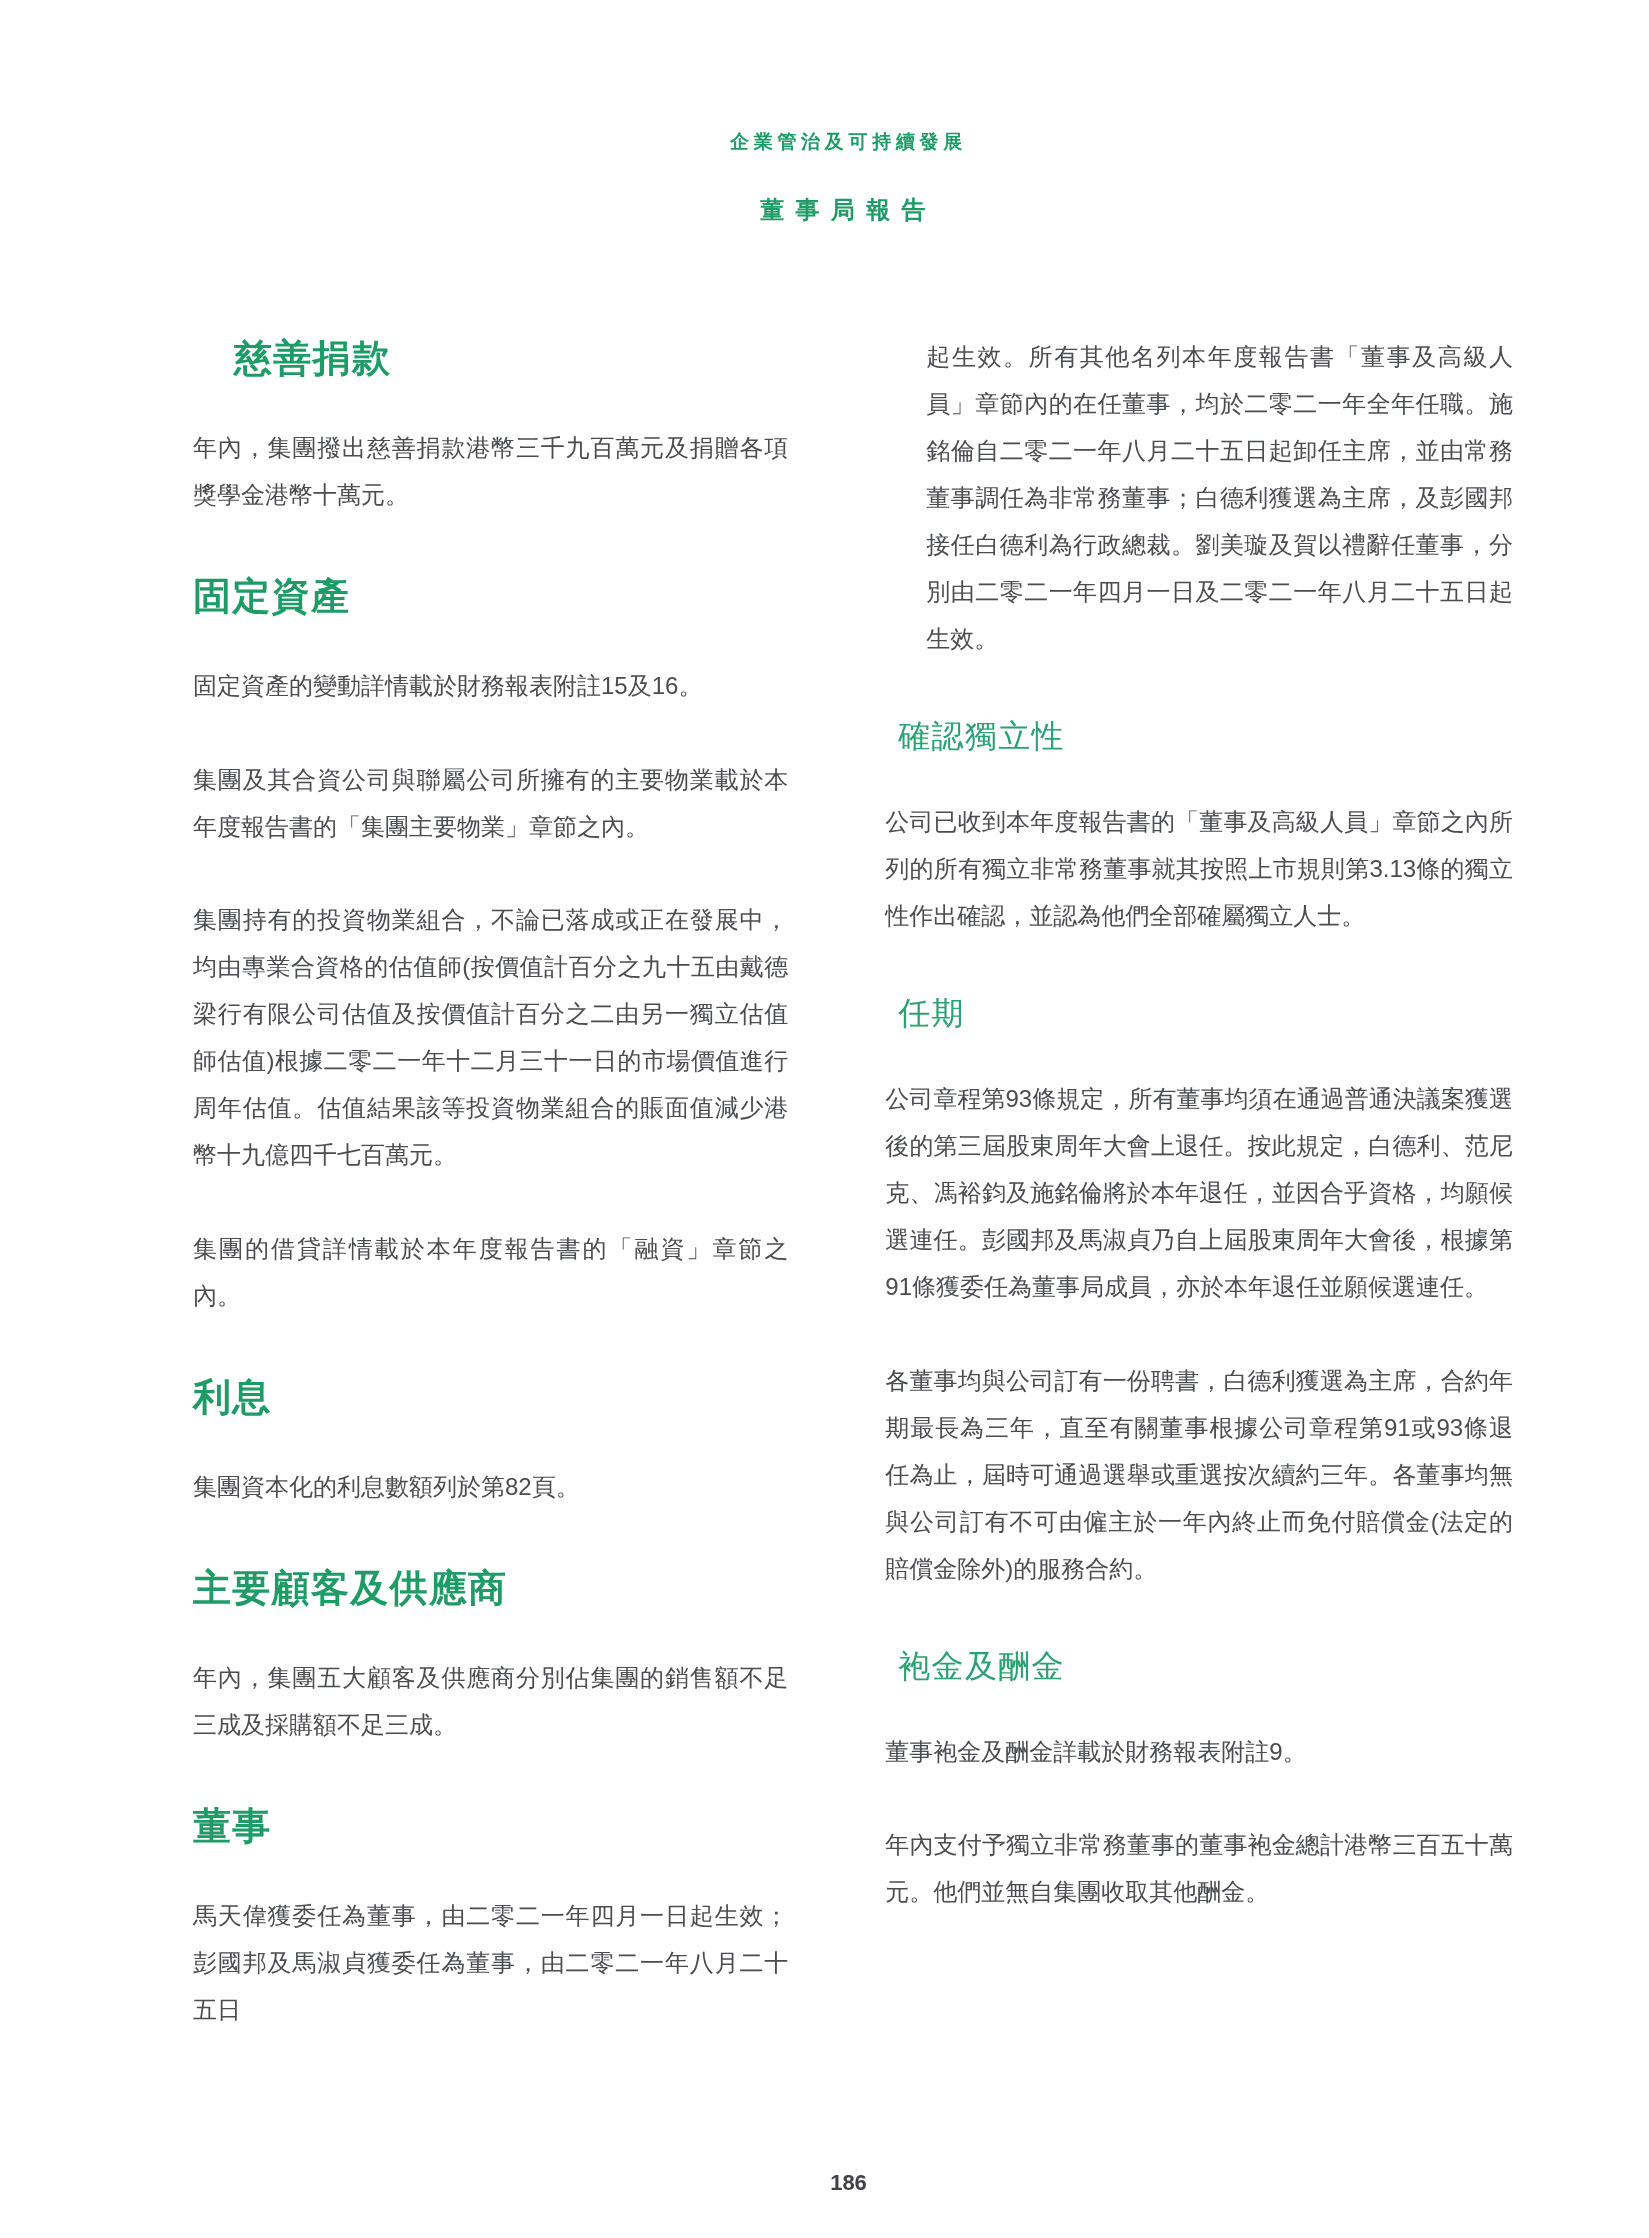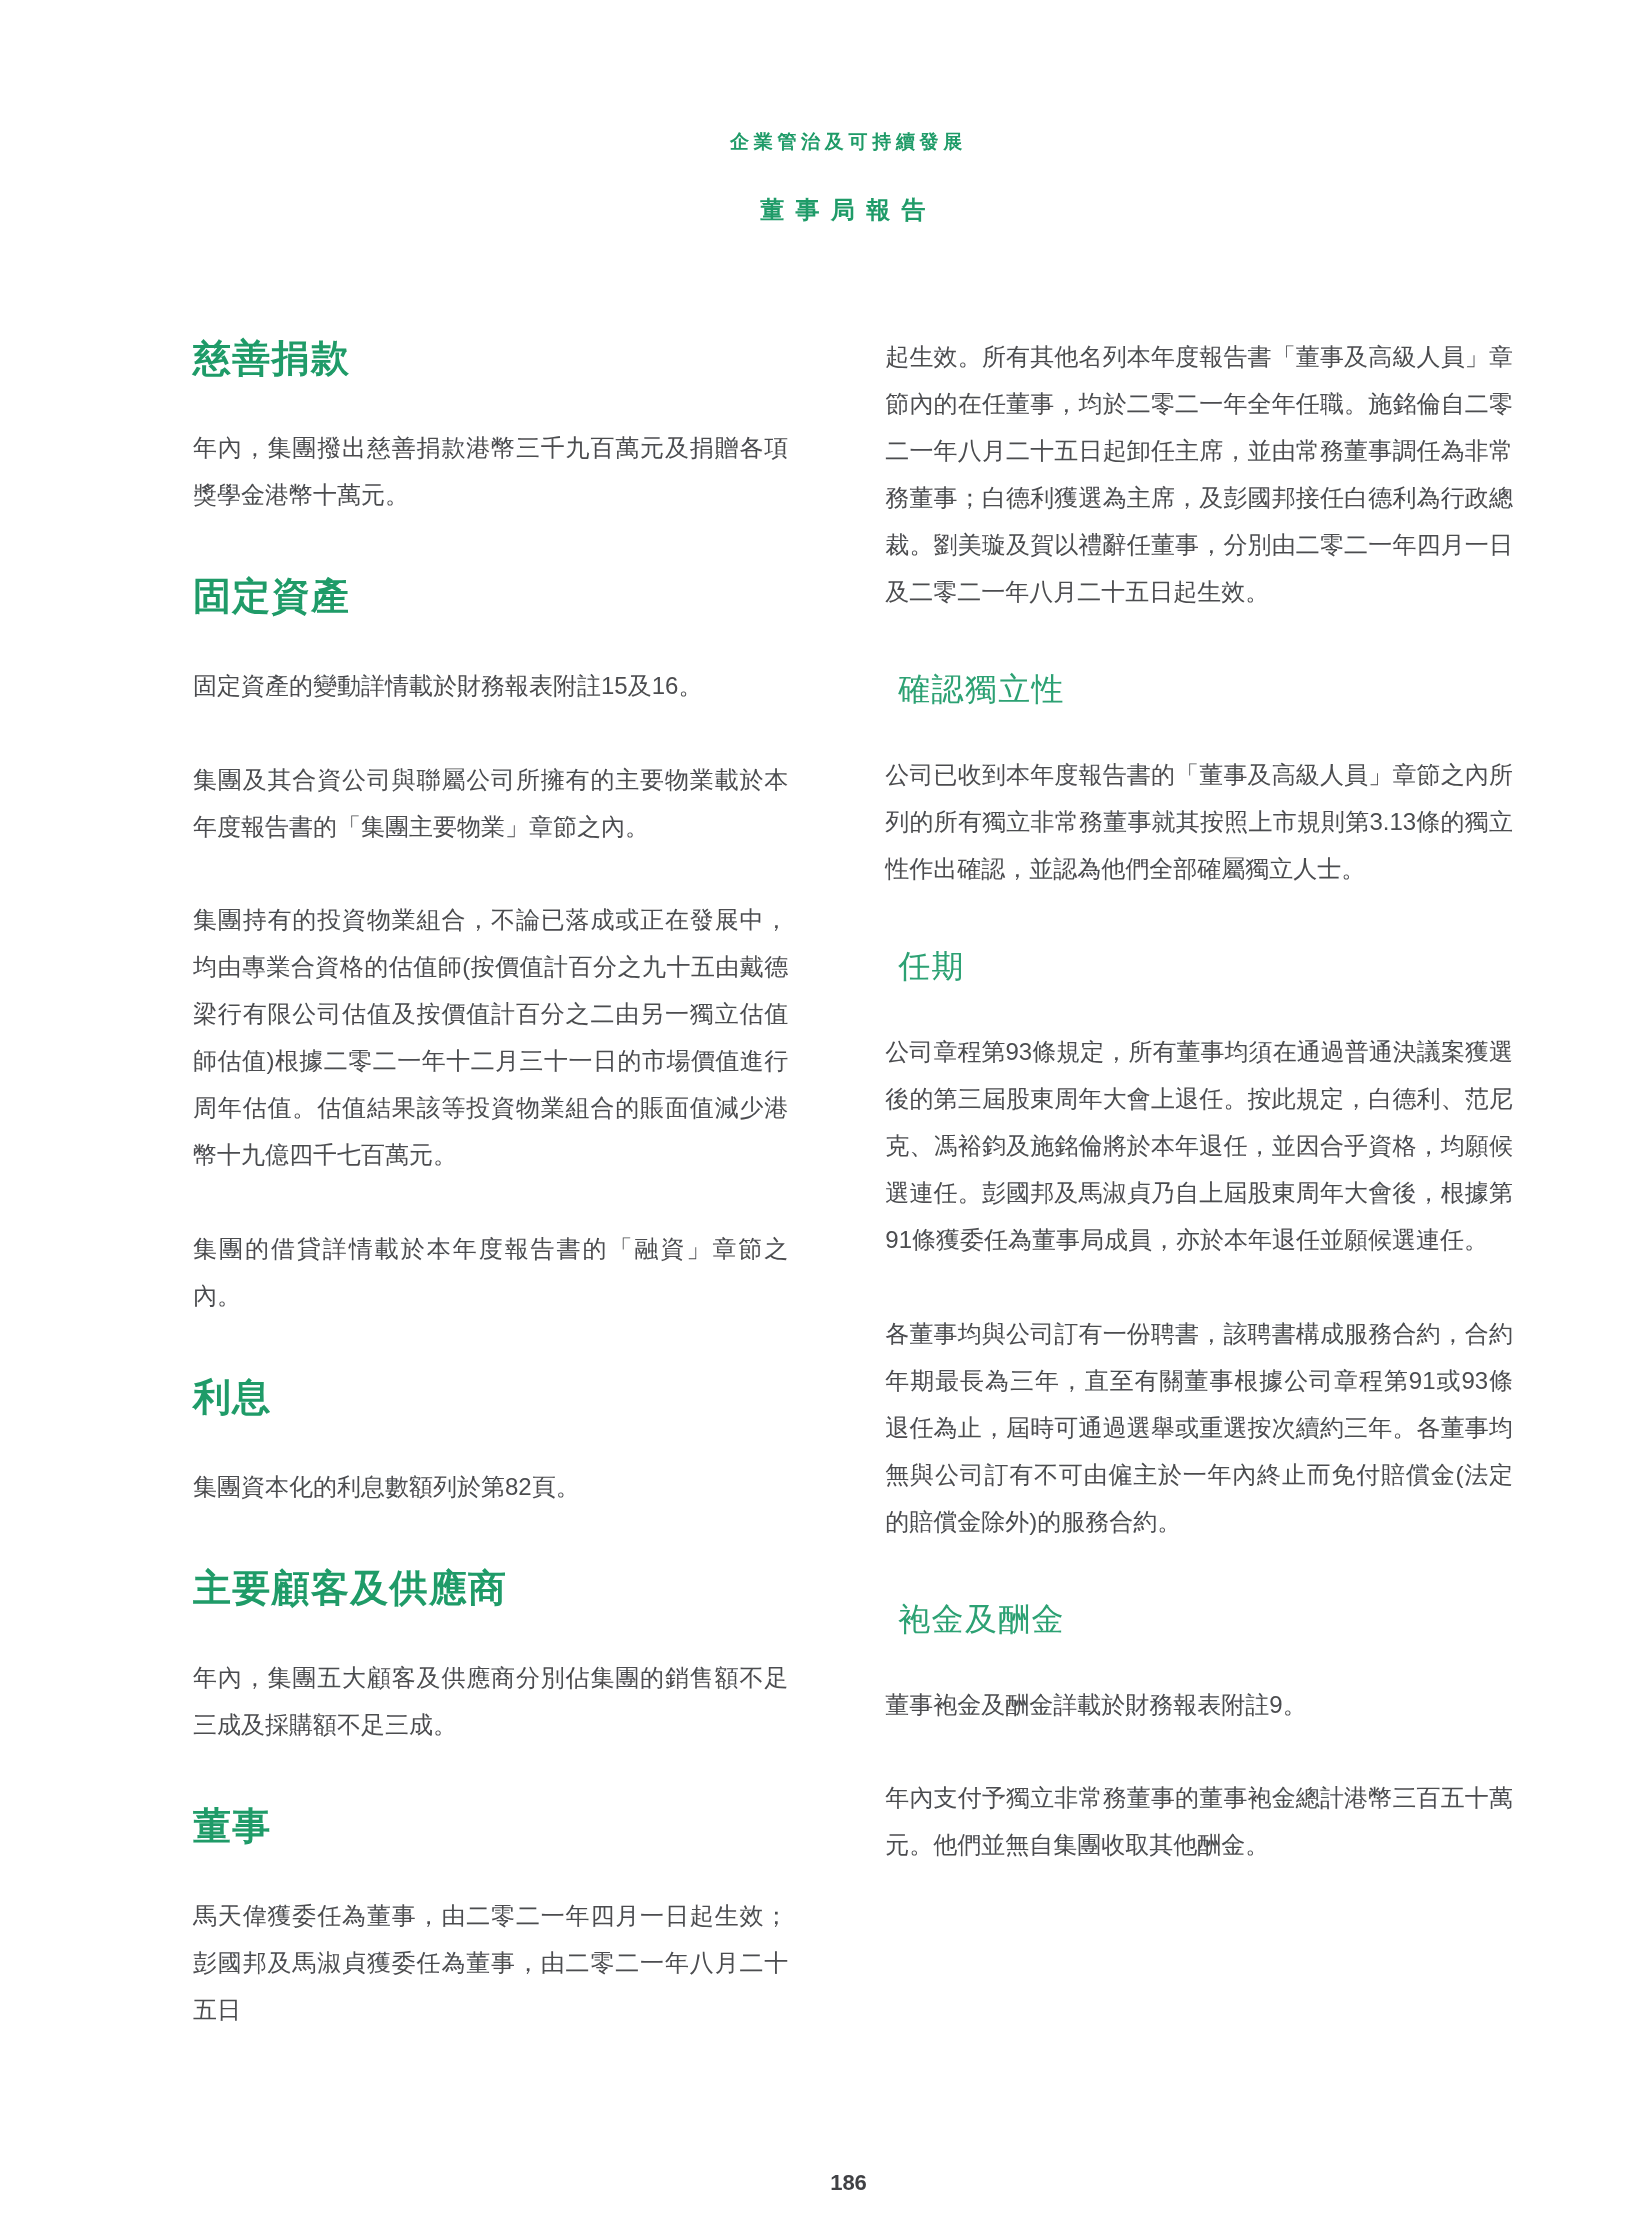--- a/index.html
+++ b/index.html
@@ -45,21 +45,21 @@
     position: absolute;
     top: 273px;
     left: 133px;
     width: 1392px;
     display: flex;
     gap: 49px;
   }
   .col { display: block; }
   .col-left  { width: 655px; }
   .col-right { width: 688px; }
-  .col > :first-child { margin-top: 0; }
+  .col > :first-child { margin-top: 0; margin-left: 41px; }
 
   h1.sec-heading {
     font-size: 38px;
     line-height: 51px;
     font-weight: 700;
     letter-spacing: 1.3px;
     color: #1F9B68;
     margin: 29px 0 16px 0;
   }
   h2.sub-heading {
@@ -128,21 +128,21 @@
     </div>
 
     <div class="col col-right">
       <p class="body-text">起生效。所有其他名列本年度報告書「董事及高級人員」章節內的在任董事，均於二零二一年全年任職。施銘倫自二零二一年八月二十五日起卸任主席，並由常務董事調任為非常務董事；白德利獲選為主席，及彭國邦接任白德利為行政總裁。劉美璇及賀以禮辭任董事，分別由二零二一年四月一日及二零二一年八月二十五日起生效。</p>
 
       <h2 class="sub-heading">確認獨立性</h2>
       <p class="body-text">公司已收到本年度報告書的「董事及高級人員」章節之內所列的所有獨立非常務董事就其按照上市規則第3.13條的獨立性作出確認，並認為他們全部確屬獨立人士。</p>
 
       <h2 class="sub-heading">任期</h2>
       <p class="body-text">公司章程第93條規定，所有董事均須在通過普通決議案獲選後的第三屆股東周年大會上退任。按此規定，白德利、范尼克、馮裕鈞及施銘倫將於本年退任，並因合乎資格，均願候選連任。彭國邦及馬淑貞乃自上屆股東周年大會後，根據第91條獲委任為董事局成員，亦於本年退任並願候選連任。</p>
-      <p class="body-text">各董事均與公司訂有一份聘書，該聘書構成服務合約，合約年期最長為三年，直至有關董事根據公司章程第91或93條退任為止，屆時可通過選舉或重選按次續約三年。各董事均無與公司訂有不可由僱主於一年內終止而免付賠償金(法定的賠償金除外)的服務合約。</p>
+      <p class="body-text">各董事均與公司訂有一份聘書，白德利獲選為主席，合約年期最長為三年，直至有關董事根據公司章程第91或93條退任為止，屆時可通過選舉或重選按次續約三年。各董事均無與公司訂有不可由僱主於一年內終止而免付賠償金(法定的賠償金除外)的服務合約。</p>
 
       <h2 class="sub-heading">袍金及酬金</h2>
       <p class="body-text">董事袍金及酬金詳載於財務報表附註9。</p>
       <p class="body-text">年內支付予獨立非常務董事的董事袍金總計港幣三百五十萬元。他們並無自集團收取其他酬金。</p>
     </div>
 
   </div>
 
   <div class="page-footer">
     <span class="page-number">186</span>

